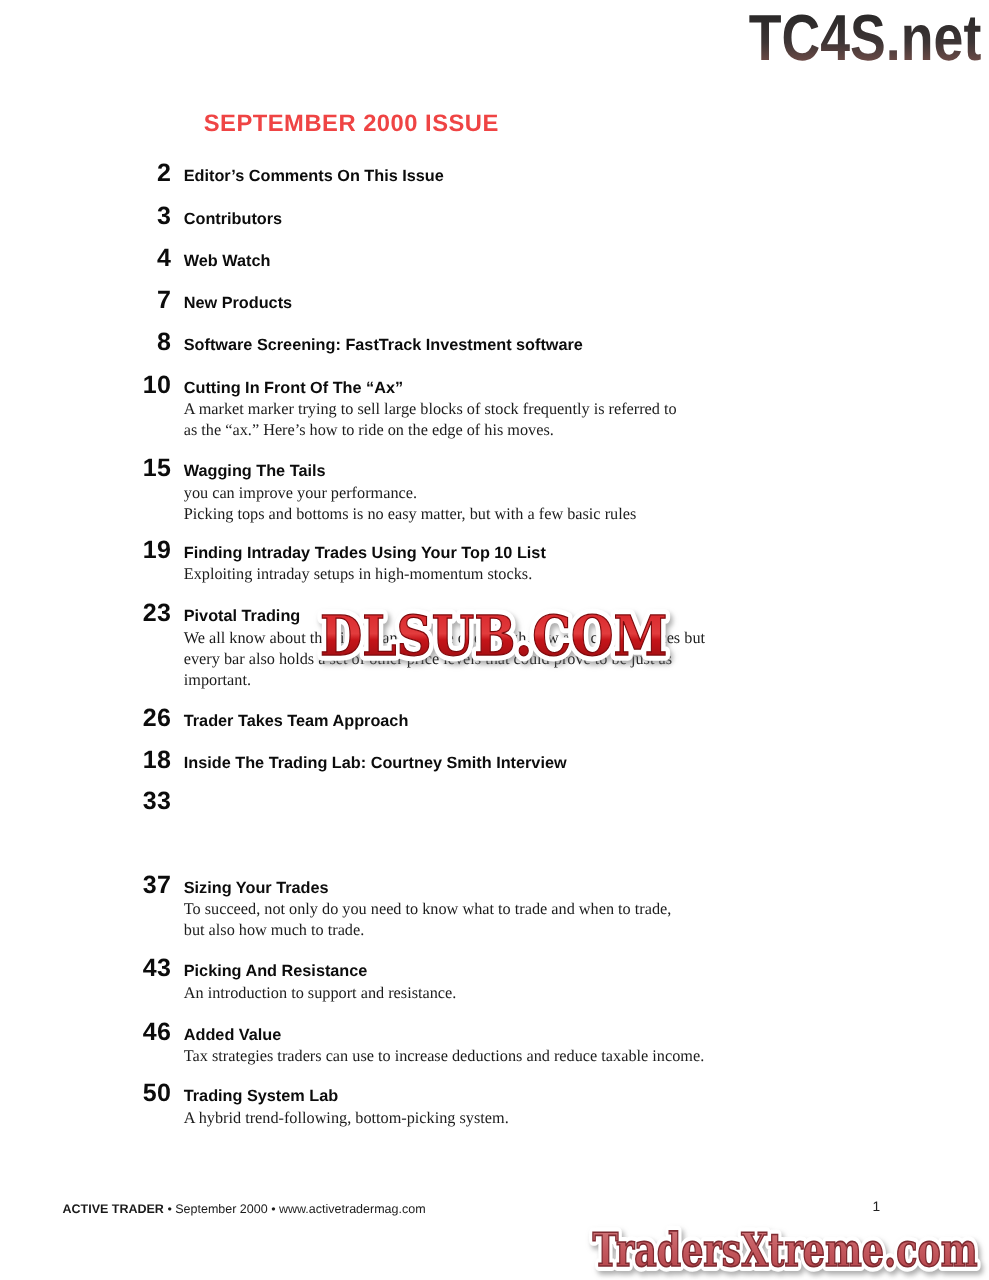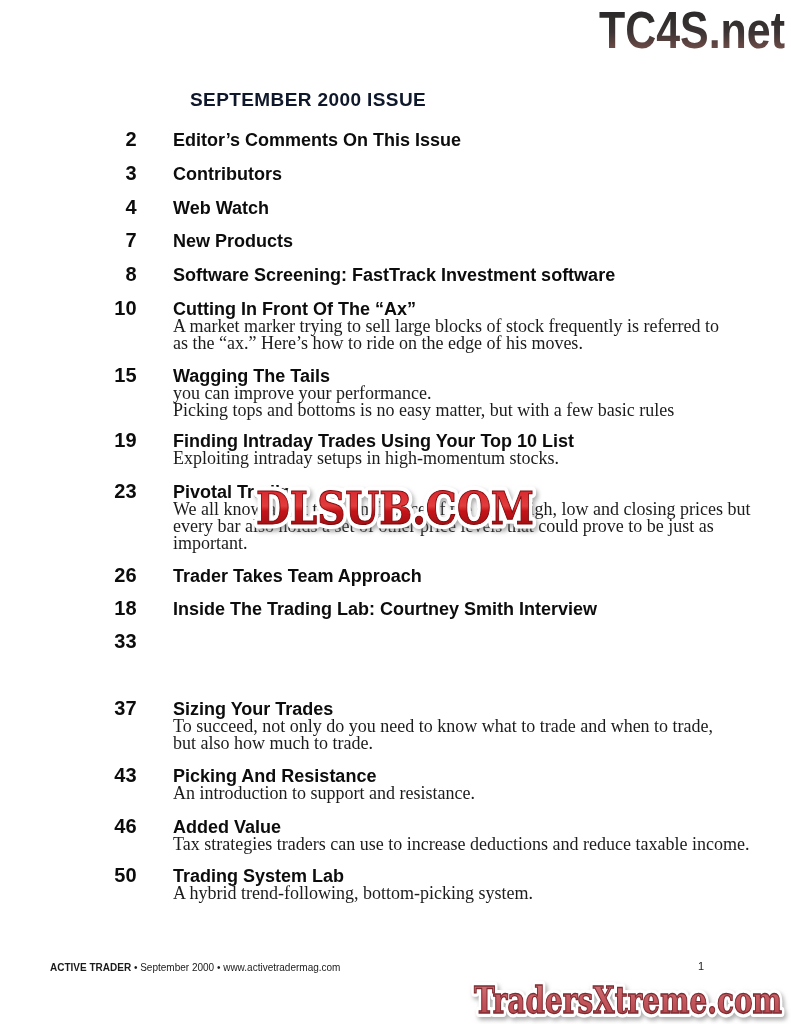--- a/index.html
+++ b/index.html
@@ -3,34 +3,33 @@
 <meta charset="utf-8">
 <style>
   html, body { margin:0; padding:0; }
   body {
     width:791px; height:1024px; position:relative; overflow:hidden;
     background:#ffffff; color:#111;
     font-family:"Liberation Sans", sans-serif;
   }
   .heading {
     position:absolute; left:163px; top:89px;
-    font-size:19px; font-weight:bold; letter-spacing:0.4px; color:#0f172a;
+    font-size:19px; font-weight:bold; letter-spacing:0.4px; color:#ef4444;
     white-space:nowrap;
-    margin-left:27px;
   }
   .row {
     position:absolute; left:0; width:745px;
     display:flex; align-items:baseline;
   }
   .num {
     flex:0 0 137px; width:137px; text-align:right;
     font-size:20px; font-weight:bold; letter-spacing:0.3px; color:#0c0c0c;
     line-height:20px;
   }
-  .txt { margin-left:36px; font-size:18px; line-height:17px; white-space:nowrap; }
+  .txt { margin-left:10px; font-size:13px; line-height:17px; white-space:nowrap; }
   .t { font-weight:bold; color:#0c0c0c; }
   .d { font-weight:normal; color:#1c1c1c;font-family:Liberation Serif, serif; }
   .footer {
     position:absolute; left:50px; top:962px;
     font-size:10px; color:#1a1a1a; white-space:nowrap;
   }
   .footer .mag { font-weight:bold; }
   .pagenum {
     position:absolute; left:694px; top:960px; width:14px;
     font-size:11px; text-align:center; color:#222;

